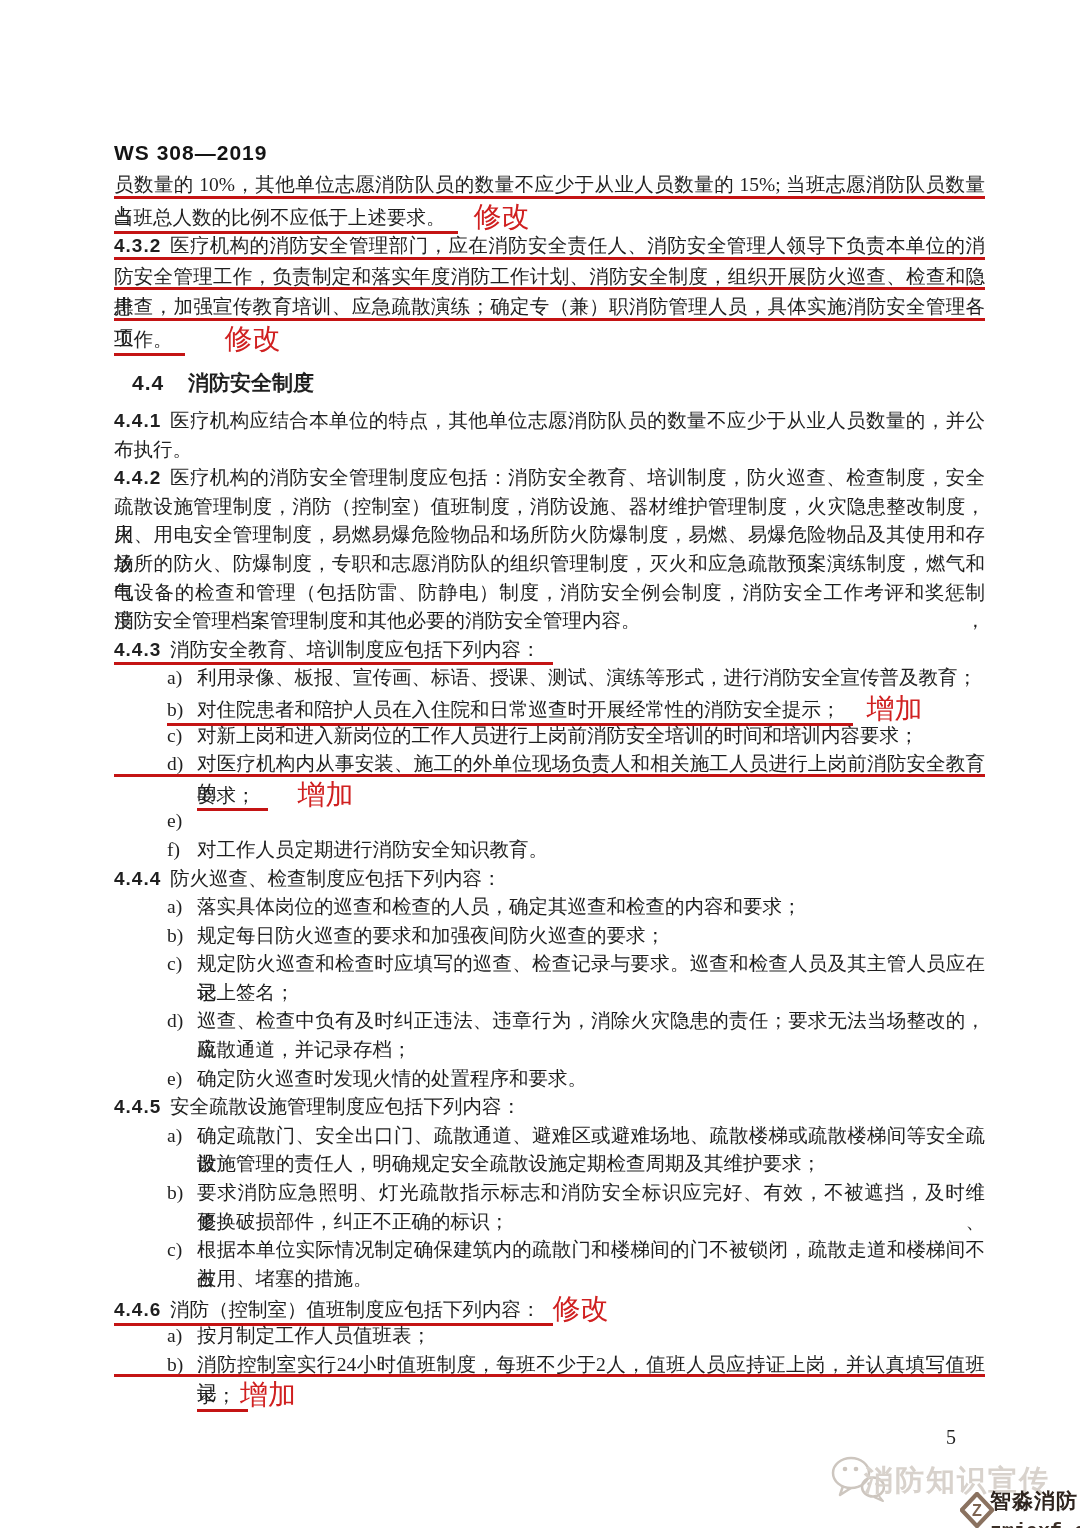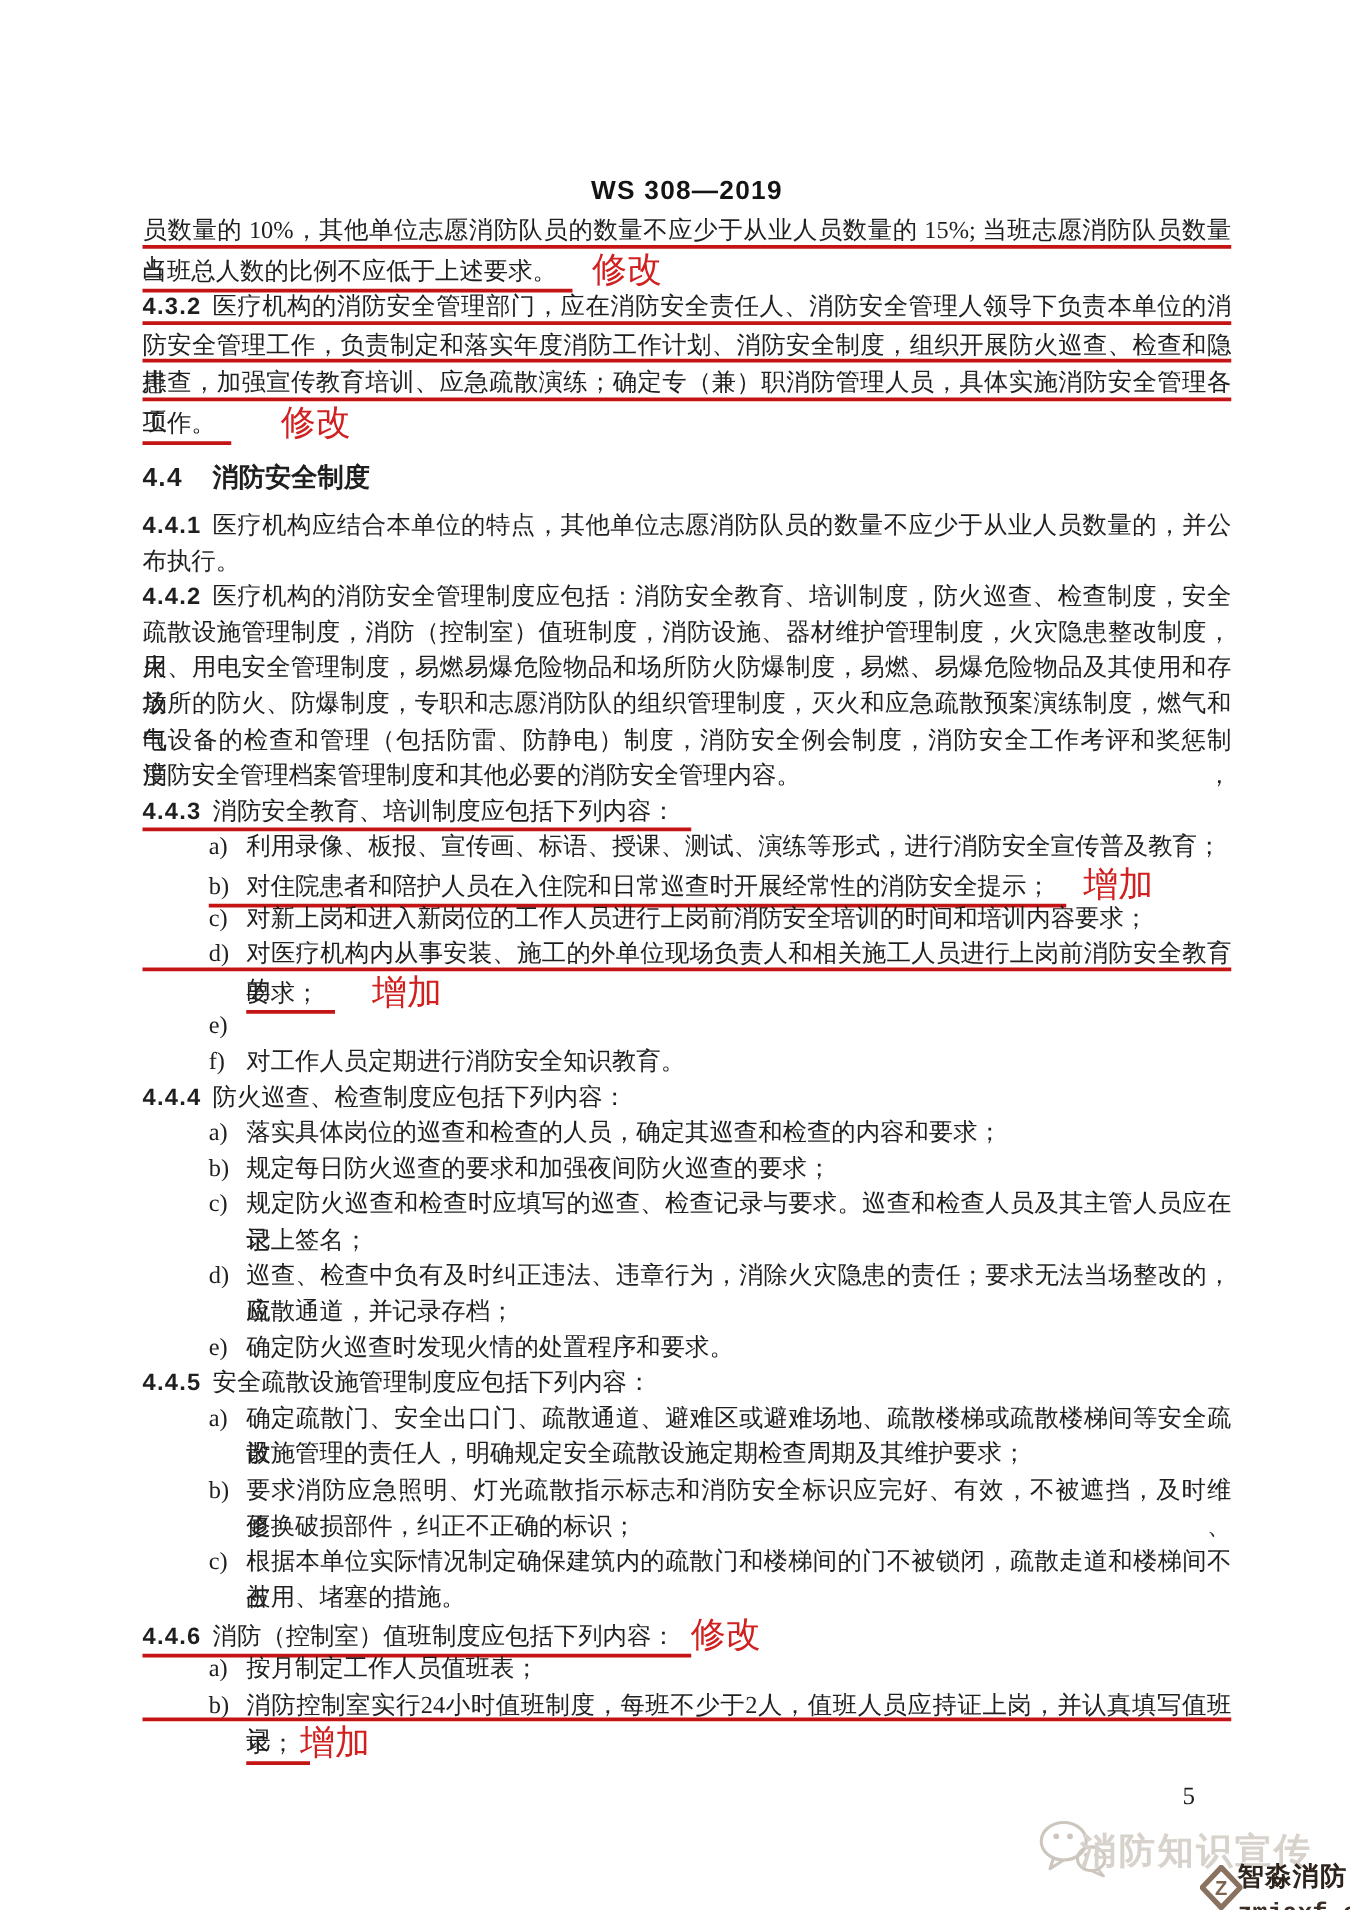--- a/index.html
+++ b/index.html
@@ -6,21 +6,21 @@
   .page{
     position:relative;
     width:1080px;height:1528px;
     background:#ffffff;
     overflow:hidden;
     font-family:"Liberation Serif","DejaVu Serif",serif;
     color:#1f1f1f;
   }
   .doc-header{
     position:absolute;top:141px;left:114px;right:95px;
-    text-align:center;
+    text-align:left;
     font-family:"Liberation Sans","DejaVu Sans",sans-serif;
     font-weight:700;font-size:21px;letter-spacing:1px;color:#141414;
   }
   .content{
     position:absolute;top:170px;left:114px;right:95px;
   }
   .line{
     display:flex;align-items:baseline;
     height:28.6px;line-height:28.6px;
     font-size:19.5px;
@@ -34,21 +34,21 @@
     font-family:"Liberation Sans","DejaVu Sans",sans-serif;
     font-weight:700;font-size:19px;letter-spacing:1px;
     min-width:56px;flex:none;
   }
   .label{margin-left:53px;min-width:30px;flex:none;}
   .u-text .label{margin-left:0;}
   .line.cont{padding-left:83px;}
   .line.heading{
     height:34px;line-height:34px;margin-top:13px;margin-bottom:7px;
     font-family:"Liberation Sans","DejaVu Sans",sans-serif;
-    font-weight:700;font-size:21px;
+    font-weight:700;font-size:21px;margin-left:18px;
   }
   .line.heading .num{font-size:21px;min-width:56px;}
   .line.u-full::after{
     content:"";position:absolute;left:0;right:0;bottom:2px;height:3px;
     background:var(--underline-red,#c41414);
   }
   .u-text{position:relative;display:inline-flex;align-items:center;}
   .u-text::after{
     content:"";position:absolute;left:0;right:-12px;bottom:-1px;height:3px;
     background:var(--underline-red,#c41414);

